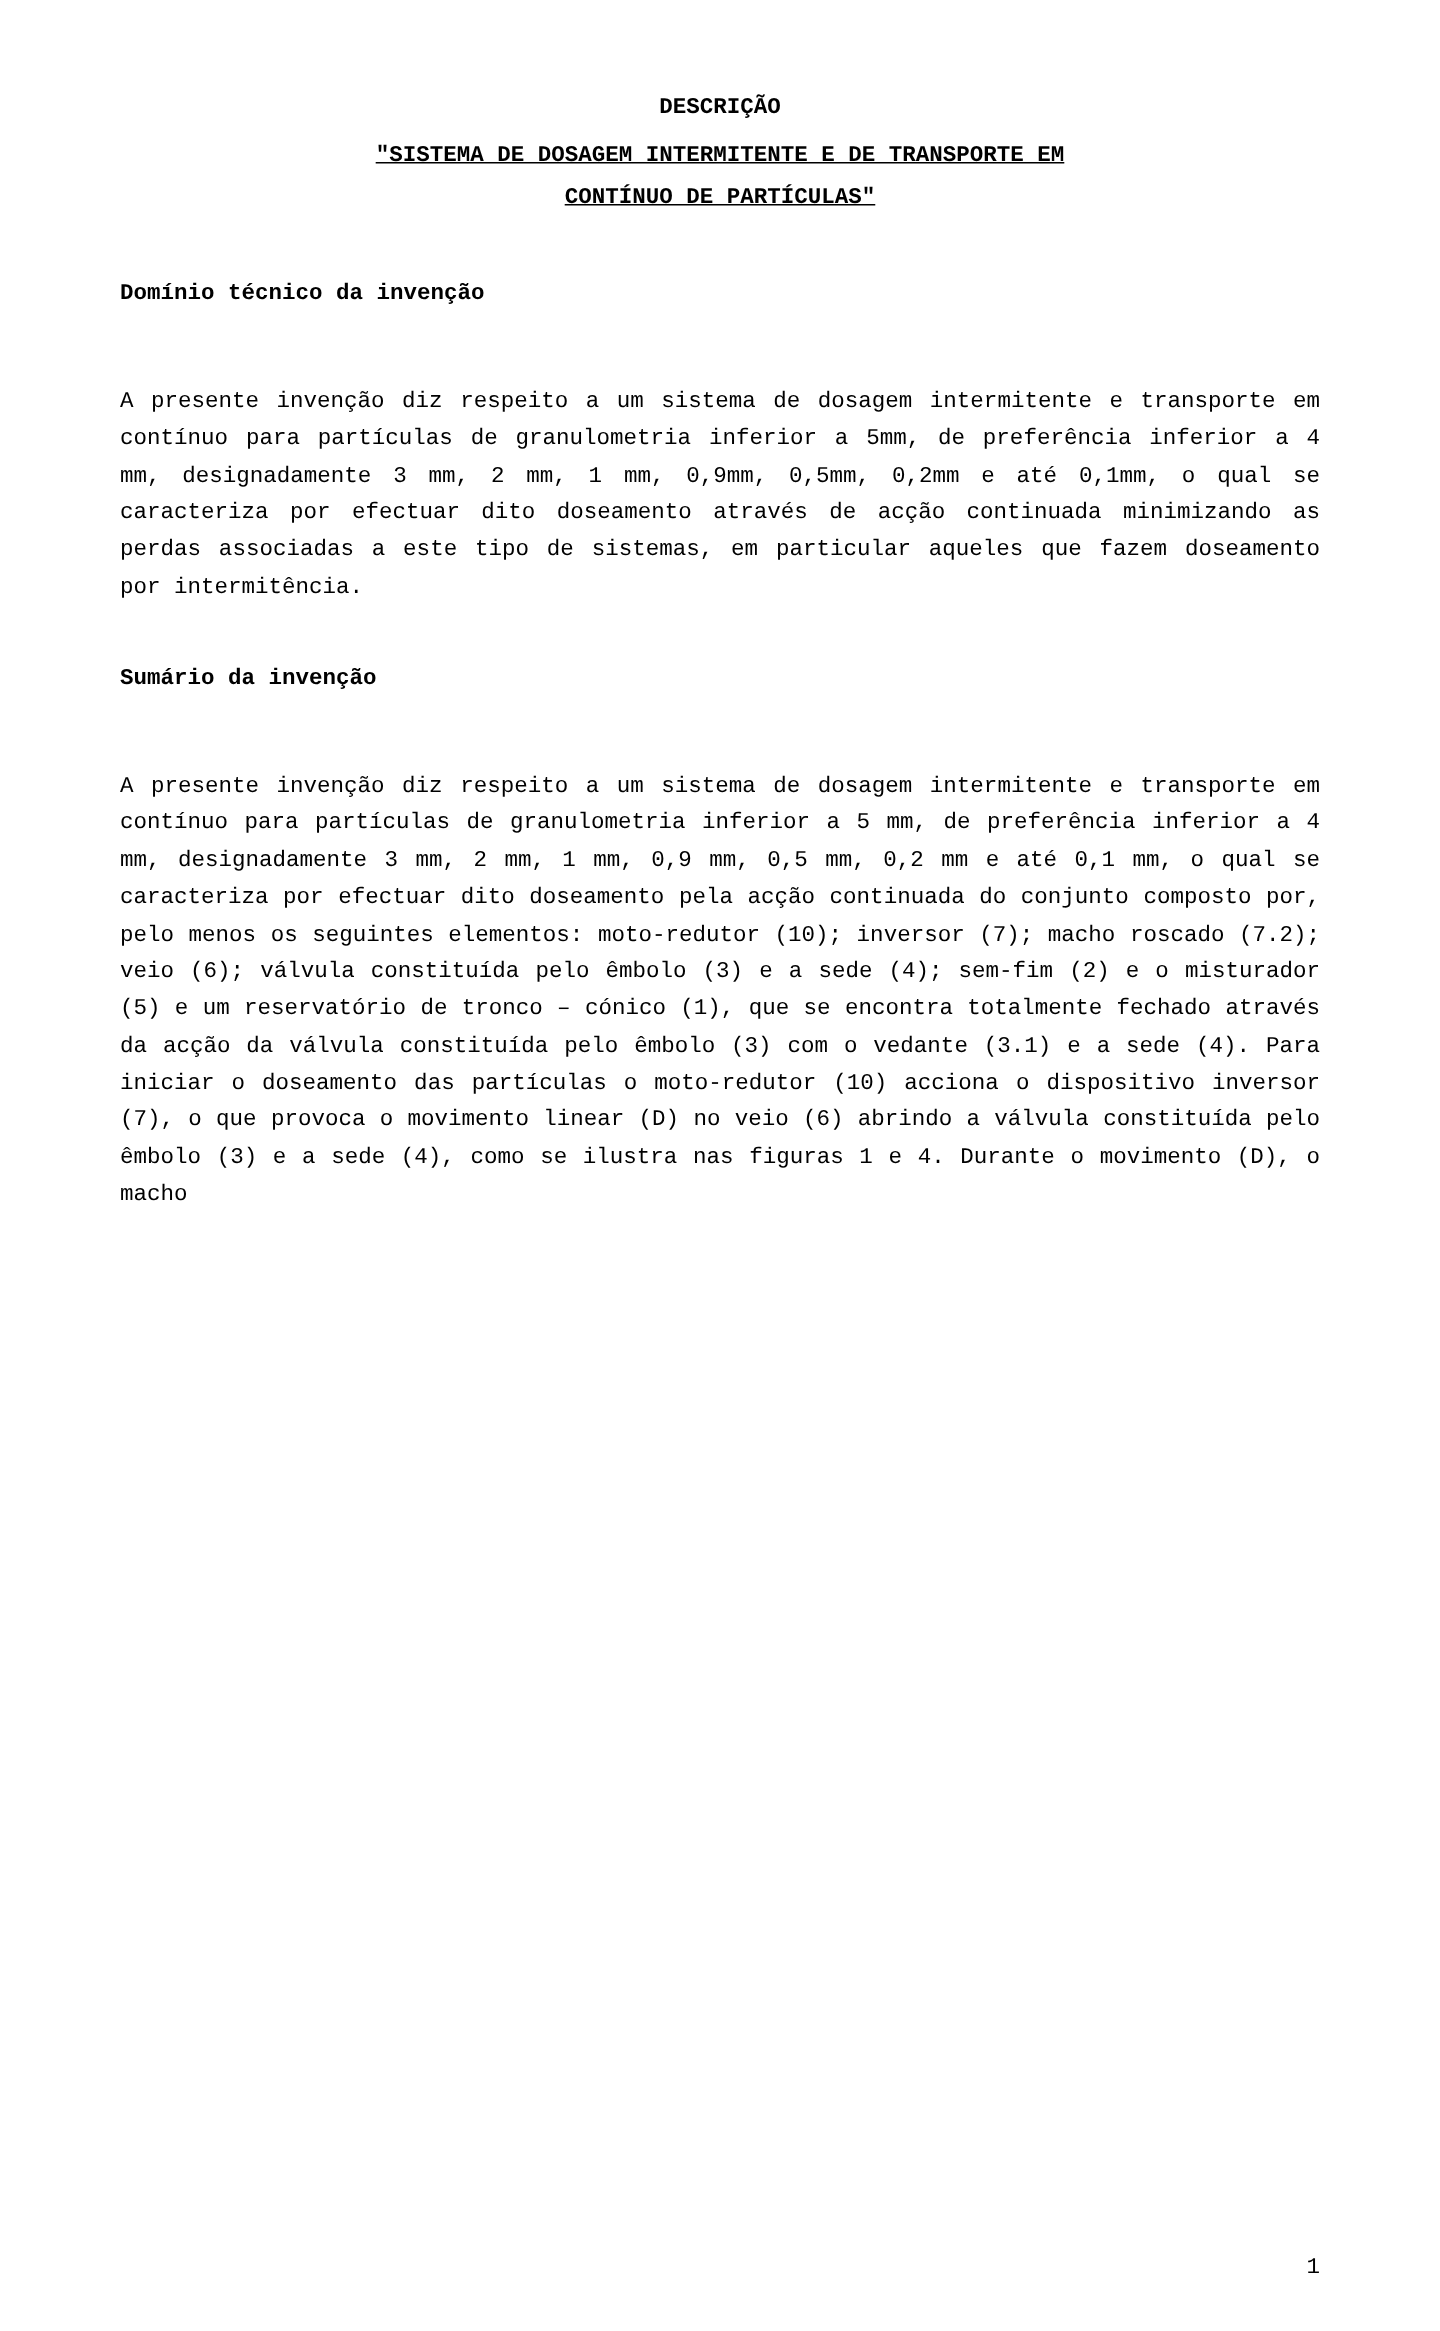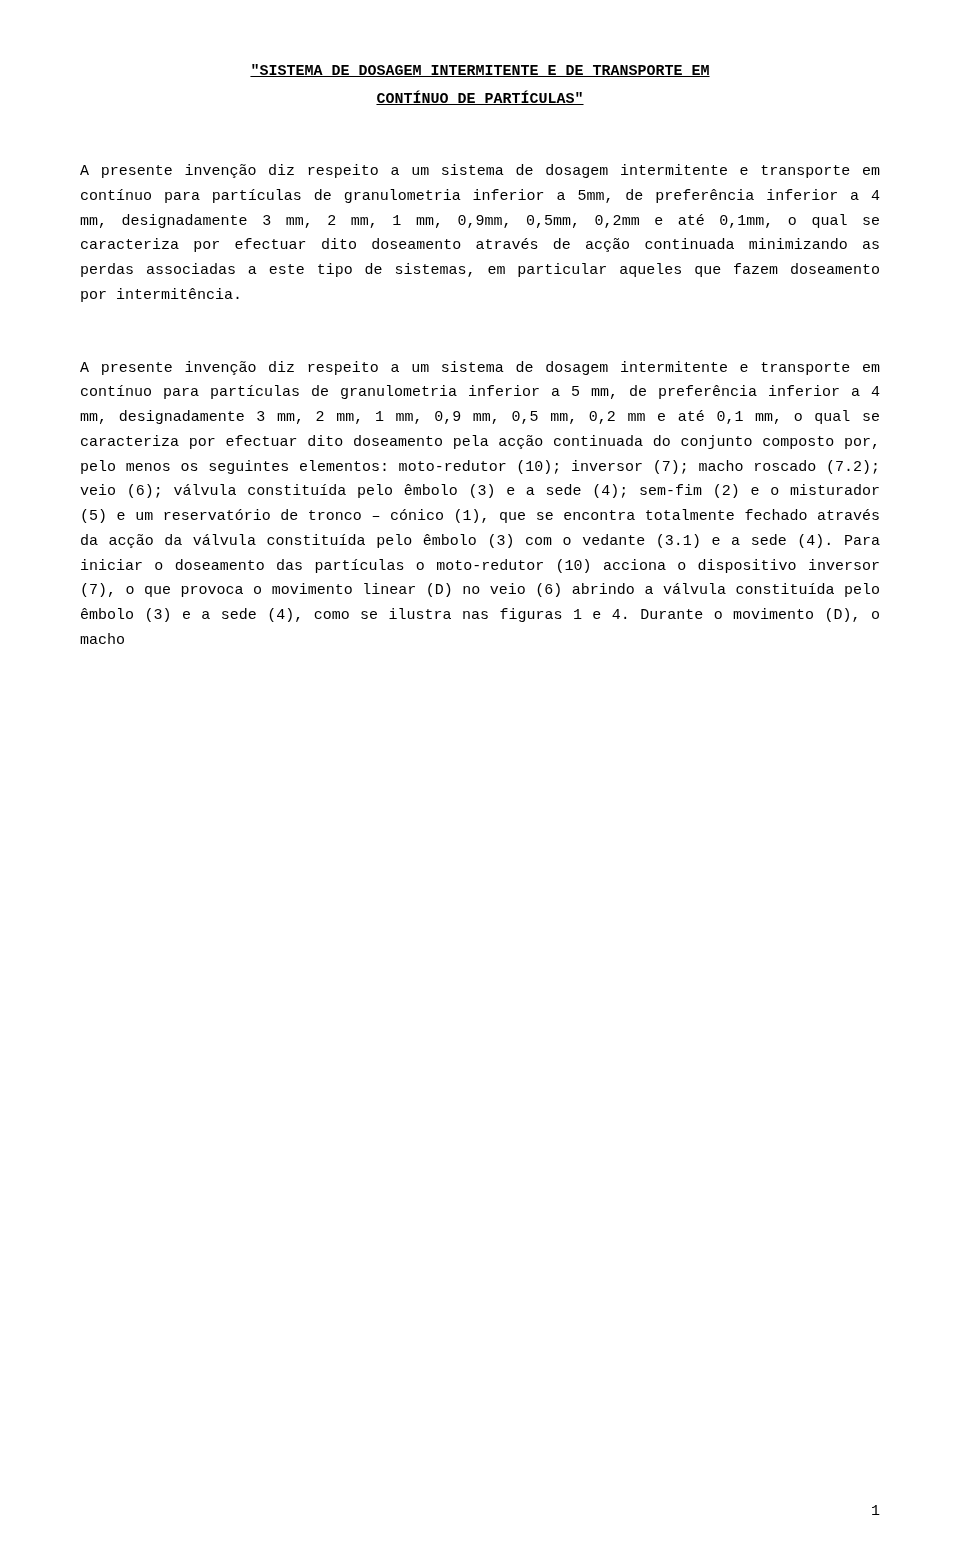--- a/index.html
+++ b/index.html
@@ -79,27 +79,30 @@
       font-weight: bold;
       text-align: center;
       margin-bottom: 8px;
     }
   </style>
 </head>
 <body>
 
 <div class="page">
 
+  <div class="descricao-label">DESCRIÇÃO</div>
 
   <div class="title-section">
     <div class="title-main">"SISTEMA DE DOSAGEM INTERMITENTE E DE TRANSPORTE EM</div>
     <div class="title-sub">CONTÍNUO DE PARTÍCULAS"</div>
   </div>
 
+  <div class="domain-heading">Domínio técnico da invenção</div>
 
   <p class="body-text">A presente invenção diz respeito a um sistema de dosagem intermitente e transporte em contínuo para partículas de granulometria inferior a 5mm, de preferência inferior a 4 mm, designadamente 3 mm, 2 mm, 1 mm, 0,9mm, 0,5mm, 0,2mm e até 0,1mm, o qual se caracteriza por efectuar dito doseamento através de acção continuada minimizando as perdas associadas a este tipo de sistemas, em particular aqueles que fazem doseamento por intermitência.</p>
 
+  <div class="section-heading">Sumário da invenção</div>
 
   <p class="body-text">A presente invenção diz respeito a um sistema de dosagem intermitente e transporte em contínuo para partículas de granulometria inferior a 5 mm, de preferência inferior a 4 mm, designadamente 3 mm, 2 mm, 1 mm, 0,9 mm, 0,5 mm, 0,2 mm e até 0,1 mm, o qual se caracteriza por efectuar dito doseamento pela acção continuada do conjunto composto por, pelo menos os seguintes elementos: moto-redutor (10); inversor (7); macho roscado (7.2); veio (6); válvula constituída pelo êmbolo (3) e a sede (4); sem-fim (2) e o misturador (5) e um reservatório de tronco – cónico (1), que se encontra totalmente fechado através da acção da válvula constituída pelo êmbolo (3) com o vedante (3.1) e a sede (4). Para iniciar o doseamento das partículas o moto-redutor (10) acciona o dispositivo inversor (7), o que provoca o movimento linear (D) no veio (6) abrindo a válvula constituída pelo êmbolo (3) e a sede (4), como se ilustra nas figuras 1 e 4. Durante o movimento (D), o macho</p>
 
   <div class="page-number">1</div>
 
 </div>
 
 </body></html>

